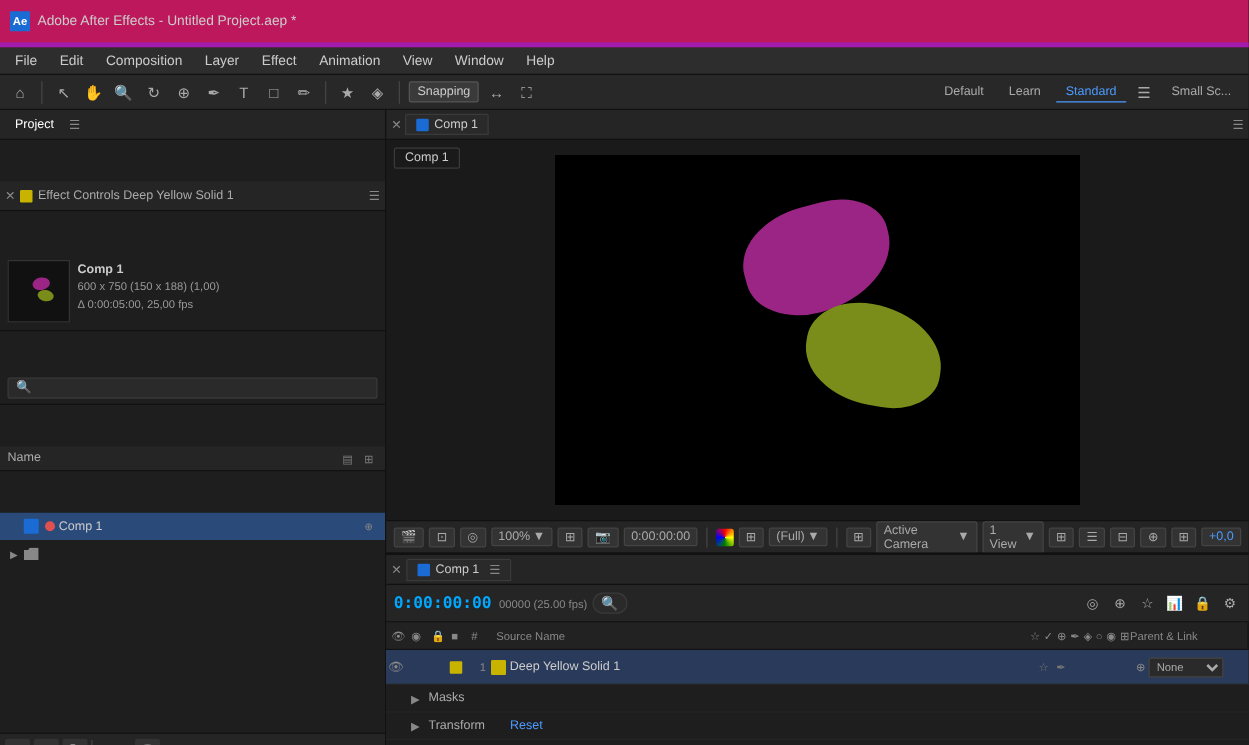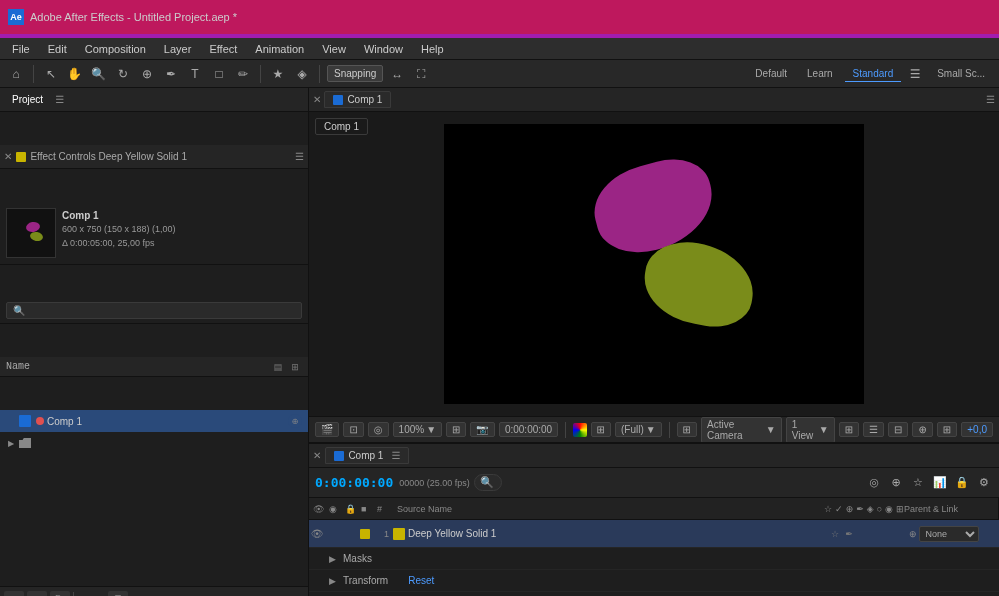--- a/index.html
+++ b/index.html
@@ -43,21 +43,21 @@
     #thumbnail-area { padding: 6px; border-bottom: 1px solid #111; display: flex; gap: 6px; align-items: flex-start; }
     #comp-thumbnail { width: 50px; height: 50px; background: #111; border: 1px solid #333; display: flex; align-items: center; justify-content: center; }
     #comp-info { font-size: 9px; color: #999; line-height: 1.5; }
 
     
     #search-bar { padding: 4px 6px; border-bottom: 1px solid #111; }
     #search-input { width: 100%; background: #2a2a2a; border: 1px solid #3a3a3a; border-radius: 2px; padding: 2px 6px; color: #aaa; font-size: 10px; outline: none; }
 
     
     #file-list-header { display: flex; align-items: center; height: 20px; padding: 0 6px; background: #252525; border-bottom: 1px solid #111; }
-    .col-name { flex: 1; font-size: 10px; color: #aaa; font-family: Liberation Mono, monospace; }
+    .col-name { flex: 1; font-size: 10px; color: #aaa; }
     .col-icons { display: flex; gap: 3px; }
     .col-icon { width: 14px; height: 14px; display: flex; align-items: center; justify-content: center; color: #777; font-size: 9px; }
 
     
     #file-list { flex: 1; overflow-y: auto; }
     .file-item { display: flex; align-items: center; height: 22px; padding: 0 6px; cursor: pointer; }
     .file-item.selected { background: #2a4a7a; }
     .file-item-icon { width: 14px; height: 14px; margin-right: 4px; display: flex; align-items: center; justify-content: center; }
     .comp-icon { width: 12px; height: 12px; background: #1a6bd4; border-radius: 1px; }
     .file-item-name { font-size: 10px; color: #ccc; flex: 1; }

